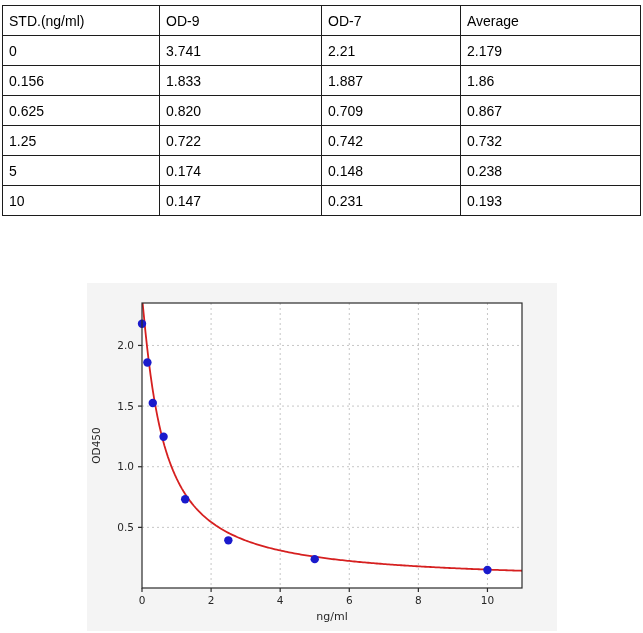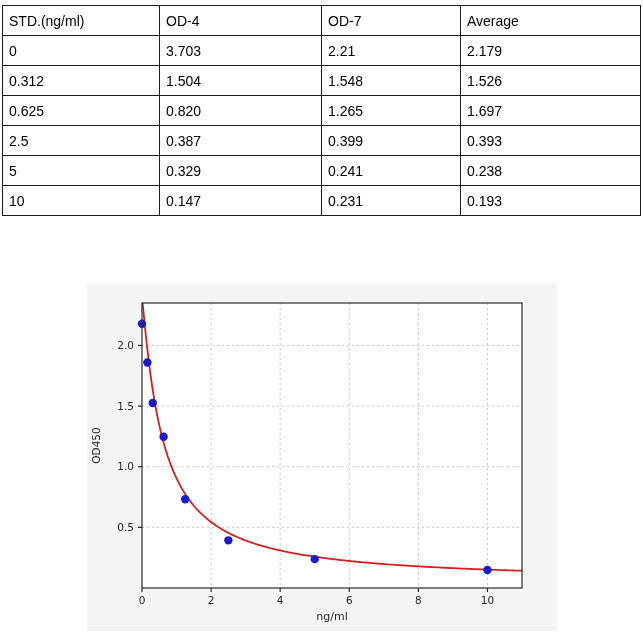--- a/index.html
+++ b/index.html
@@ -46,54 +46,54 @@
   <table class="std-table">
     <colgroup>
       <col class="c0">
         <col class="c1">
         <col class="c2">
         <col class="c3">
     </colgroup>
     <thead>
       <tr id="std-head">
           <th>STD.(ng/ml)</th>
-          <th>OD-4</th>
+          <th>OD-9</th>
           <th>OD-7</th>
           <th>Average</th>
         </tr>
     </thead>
     <tbody id="std-body">
         <tr>
           <td>0</td>
-          <td>3.703</td>
+          <td>3.741</td>
           <td>2.21</td>
           <td>2.179</td>
         </tr>
         <tr>
-          <td>0.312</td>
-          <td>1.504</td>
-          <td>1.548</td>
-          <td>1.526</td>
+          <td>0.156</td>
+          <td>1.833</td>
+          <td>1.887</td>
+          <td>1.86</td>
         </tr>
         <tr>
           <td>0.625</td>
           <td>0.820</td>
-          <td>1.265</td>
-          <td>1.697</td>
+          <td>0.709</td>
+          <td>0.867</td>
         </tr>
         <tr>
-          <td>2.5</td>
-          <td>0.387</td>
-          <td>0.399</td>
-          <td>0.393</td>
+          <td>1.25</td>
+          <td>0.722</td>
+          <td>0.742</td>
+          <td>0.732</td>
         </tr>
         <tr>
           <td>5</td>
-          <td>0.329</td>
-          <td>0.241</td>
+          <td>0.174</td>
+          <td>0.148</td>
           <td>0.238</td>
         </tr>
         <tr>
           <td>10</td>
           <td>0.147</td>
           <td>0.231</td>
           <td>0.193</td>
         </tr>
       </tbody>
   </table>

